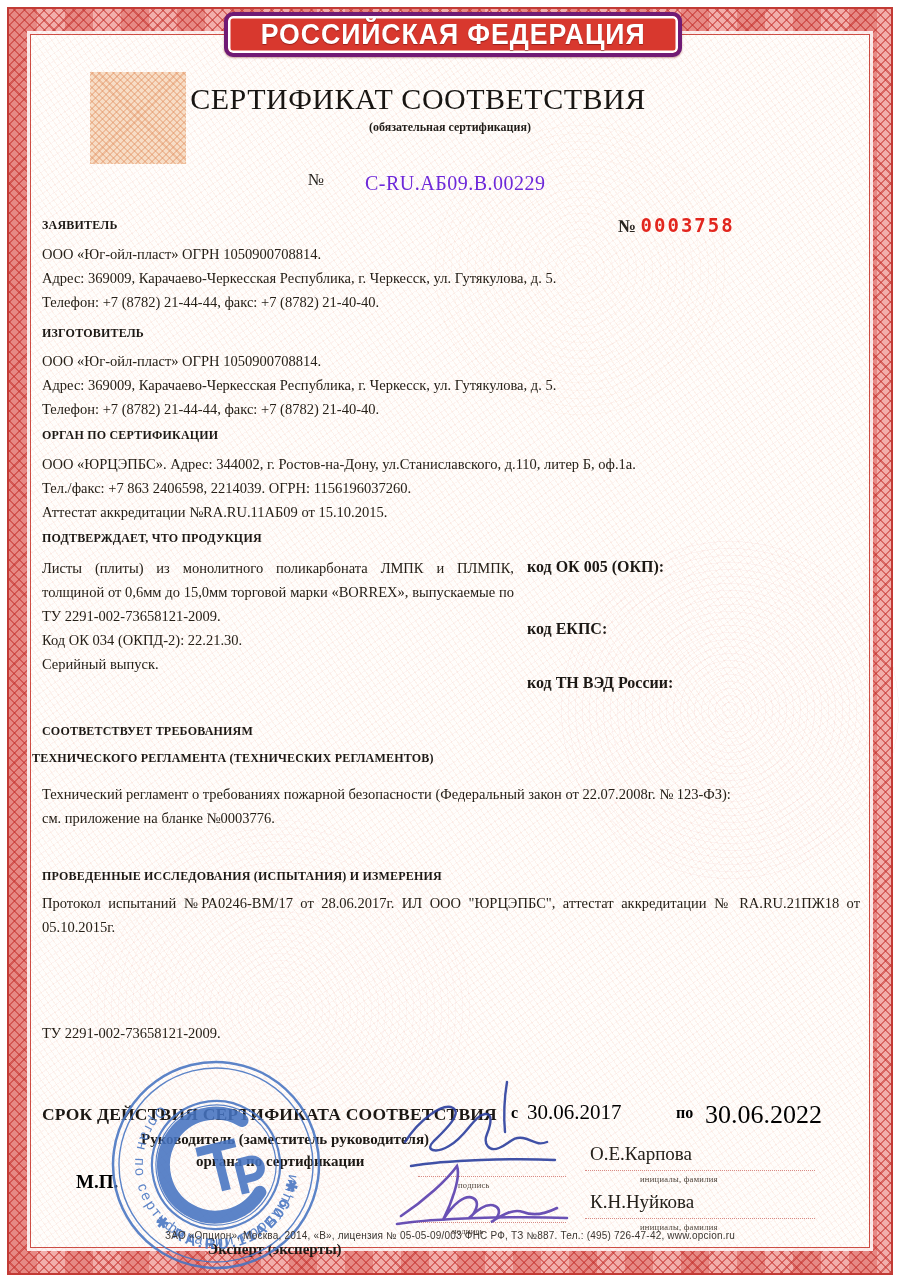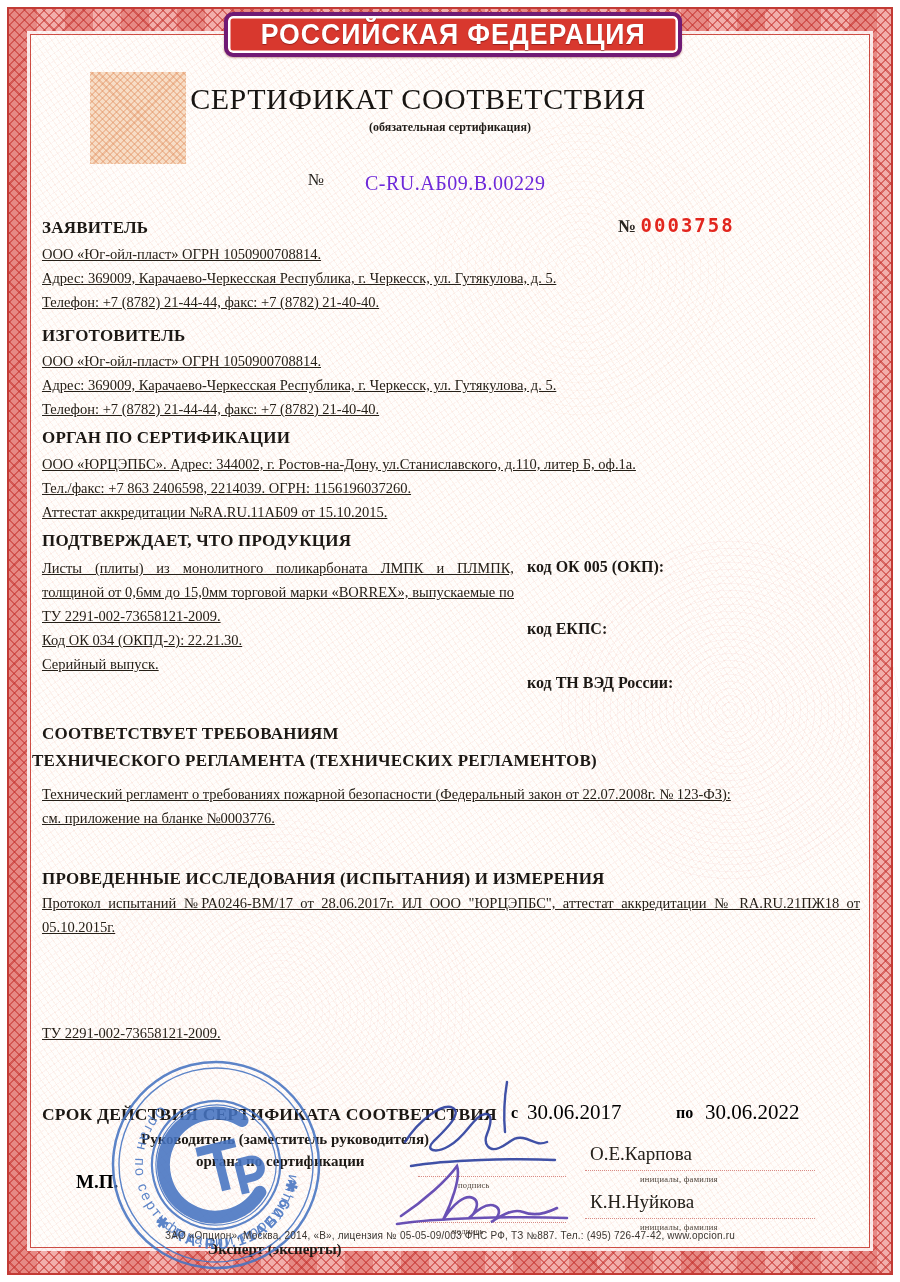--- a/index.html
+++ b/index.html
@@ -60,22 +60,22 @@
       #f7ddc6;
   }
   .title { left:0; top:82px; width:836px; text-align:center; font-size:30px; color:#181512; letter-spacing:.5px; }
   .subtitle { left:0; top:120px; width:900px; text-align:center; font-size:12px; font-weight:bold; color:#201c18; }
   .certno-label { left:308px; top:170px; font-size:17px; color:#2a2520; }
   .certno { left:350px; top:172px; font-size:20px; color:#6d28d9; letter-spacing:.5px;margin-left:15px; }
   .formno { left:618px; top:214px; font-size:18px; font-weight:bold; color:#2a2520; }
   .formno b { font-family:"DejaVu Sans Mono", monospace; font-size:19px; letter-spacing:2px; color:#e2261e; }
 
   
-  .h { font-size:17px; font-weight:bold; color:#1c1814; letter-spacing:.2px; white-space:nowrap; }
-  .body-text { font-size:14.5px; line-height:24px; color:#262018; white-space:pre-line;text-decoration:underline; }
+  .h { font-size:12px; font-weight:bold; color:#1c1814; letter-spacing:.2px; white-space:nowrap; }
+  .body-text { font-size:14.5px; line-height:24px; color:#262018; white-space:pre-line; }
   .just { text-align:justify; }
   .code-label { font-size:16px; font-weight:bold; color:#1c1814; white-space:nowrap; }
 
   .sec-applicant-h { left:42px; top:218px; }
   .sec-applicant-t { left:42px; top:242px; width:640px; }
   .sec-manuf-h     { left:42px; top:326px; }
   .sec-manuf-t     { left:42px; top:349px; width:640px; }
   .sec-organ-h     { left:42px; top:428px; }
   .sec-organ-t     { left:42px; top:452px; width:680px; }
   .sec-product-h   { left:42px; top:531px; }
@@ -90,21 +90,21 @@
   .sec-tests-t { left:42px; top:891px; width:818px; }
   .sec-docs-h  { left:42px; top:1001px; }
   .sec-docs-l1 { left:42px; top:1021px; width:818px; }
   .sec-docs-t  { left:42px; top:1041px; width:818px; }
 
   
   .validity-h { left:42px; top:1104px; font-size:17.5px; }
   .v-from-label { left:511px; top:1104px; font-size:16px; font-weight:bold; }
   .v-from { left:527px; top:1100px; font-size:21px; }
   .v-to-label { left:676px; top:1104px; font-size:16px; font-weight:bold;text-align:center; }
-  .v-to { left:705px; top:1100px; font-size:21px; }
+  .v-to { left:705px; top:1100px; font-size:26px; }
   .role { font-size:15px; font-weight:bold; color:#1c1814; white-space:nowrap; }
   .role1a { left:141px; top:1131px; }
   .role1b { left:196px; top:1153px; }
   .role2  { left:208px; top:1197px;margin-top:44px; }
   .mp { left:76px; top:1171px; font-size:19px; font-weight:bold; }
   .sigline { border-bottom:1.5px dotted #d88b85; height:1px; }
   .sl1 { left:418px; top:1176px; width:148px; }
   .sl2 { left:585px; top:1170px; width:230px; }
   .sl3 { left:408px; top:1222px; width:158px; }
   .sl4 { left:585px; top:1218px; width:230px; }

